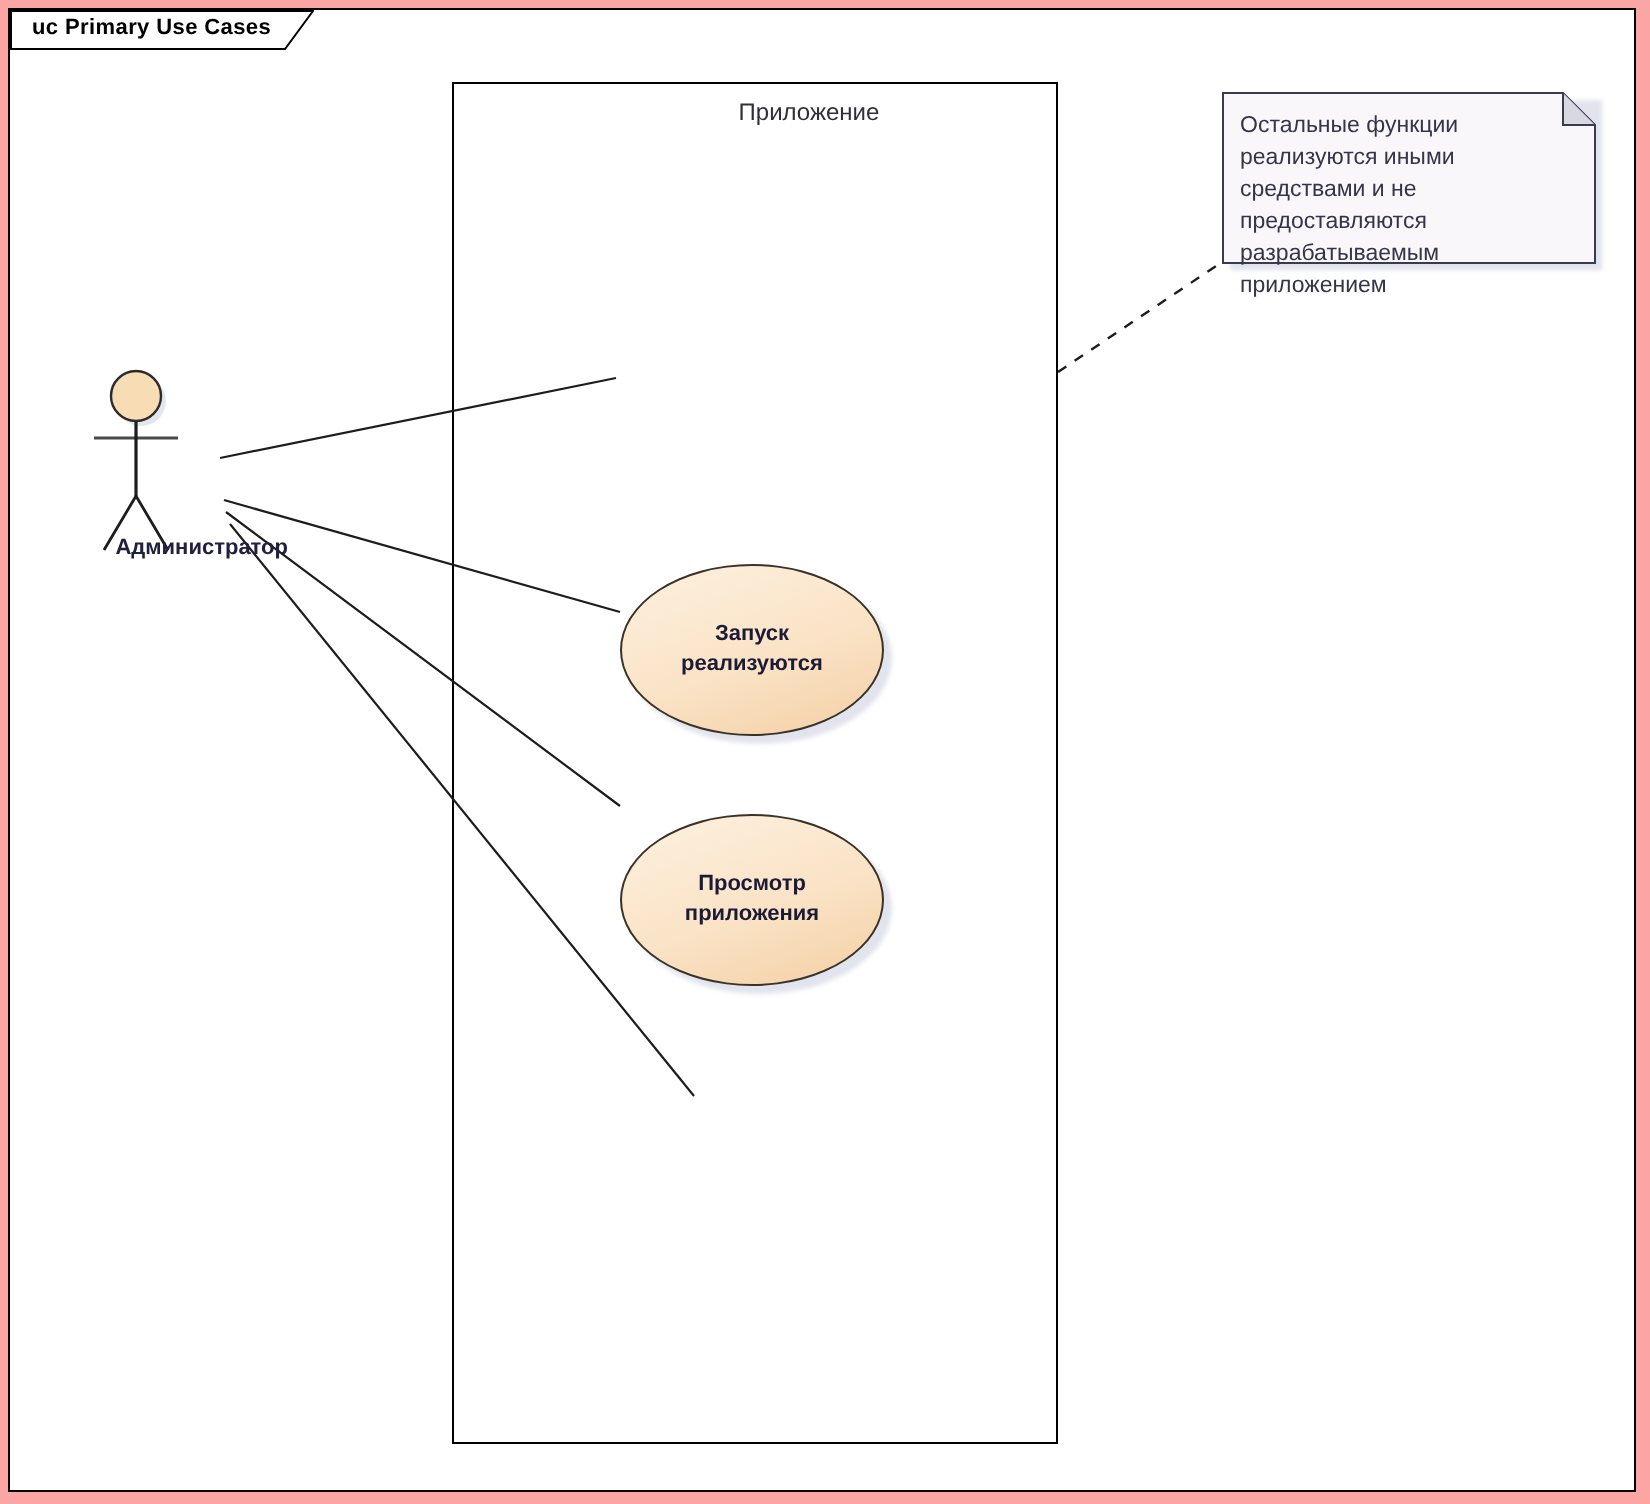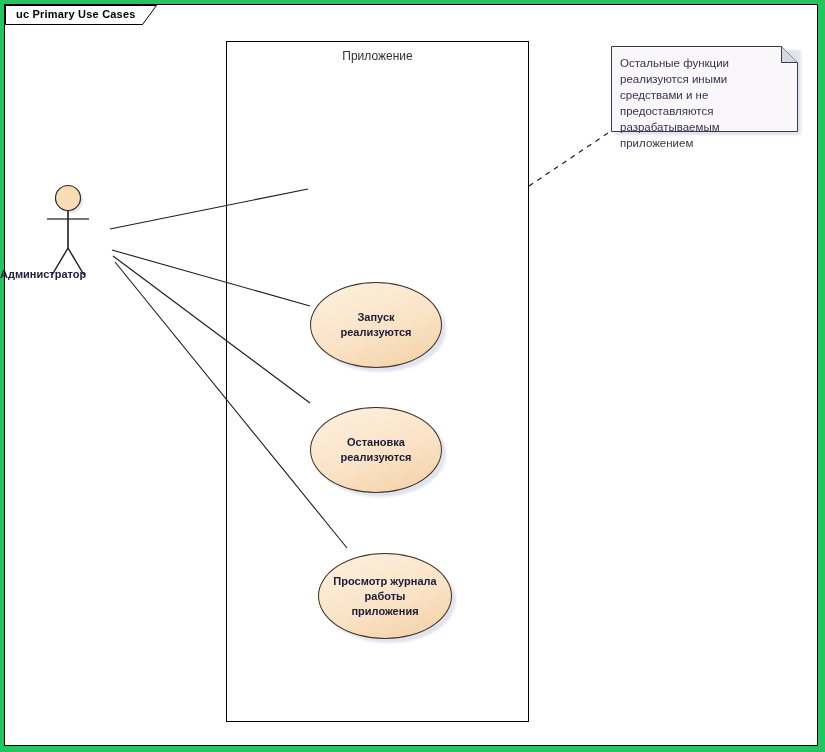--- a/index.html
+++ b/index.html
@@ -8,21 +8,21 @@
     padding: 0;
     background: #ffffff;
   }
   body {
     font-family: "Liberation Sans", sans-serif;
   }
   #canvas {
     position: relative;
     width: 825px;
     height: 752px;
-    background: #22c55e;
+    background: #fca5a5;
     overflow: hidden;
   }
 
   
   .frame {
     position: absolute;
     left: 4px;
     top: 4px;
     width: 814px;
     height: 742px;
@@ -68,20 +68,21 @@
   .boundary-label {
     position: absolute;
     left: 226px;
     top: 49px;
     width: 303px;
     text-align: center;
     font-size: 12px;
     color: #30303c;
     z-index: 3;
     white-space: nowrap;
+    padding-left: 27px;
   }
 
   
   .links {
     position: absolute;
     left: 0;
     top: 0;
     width: 825px;
     height: 752px;
     z-index: 3;
@@ -95,21 +96,21 @@
     top: 180px;
     width: 120px;
     height: 105px;
     z-index: 4;
   }
   .actor-label {
     position: absolute;
     left: 0px;
     top: 268px;
     width: 144px;
-    text-align: left;
+    text-align: right;
     font-size: 11px;
     font-weight: bold;
     color: #202040;
     z-index: 5;
     white-space: nowrap;
   }
 
   
   .uc {
     position: absolute;
@@ -240,28 +241,23 @@
 
   <div class="uc" style="left:310px; top:282px; width:132px; height:86px;">
     <div class="uc-shadow"></div>
     <div class="uc-body"></div>
     <div class="uc-text">Запуск реализуются</div>
   </div>
 
   <div class="uc" style="left:310px; top:407px; width:132px; height:86px;">
     <div class="uc-shadow"></div>
     <div class="uc-body"></div>
-    <div class="uc-text">Остановка реализуются</div>
-  </div>
-
-  <div class="uc" style="left:318px; top:553px; width:134px; height:86px;">
-    <div class="uc-shadow"></div>
-    <div class="uc-body"></div>
-    <div class="uc-text">Просмотр журнала работы приложения</div>
-  </div>
+    <div class="uc-text">Просмотр приложения</div>
+  </div>
+
 
   <div class="note">
     <div class="note-shadow"></div>
     <svg class="note-svg" width="187" height="86" viewBox="0 0 187 86">
       <path d="M0.5,0.5 L170.5,0.5 L186.5,16.5 L186.5,85.5 L0.5,85.5 Z" fill="#faf7fb" stroke="#3a3a50" stroke-width="1"></path>
       <path d="M170.5,0.5 L170.5,16.5 L186.5,16.5" fill="#d8d8e2" stroke="#3a3a50" stroke-width="1"></path>
     </svg>
     <div class="note-text">Остальные функции реализуются иными средствами и не предоставляются разрабатываемым приложением</div>
   </div>
 

